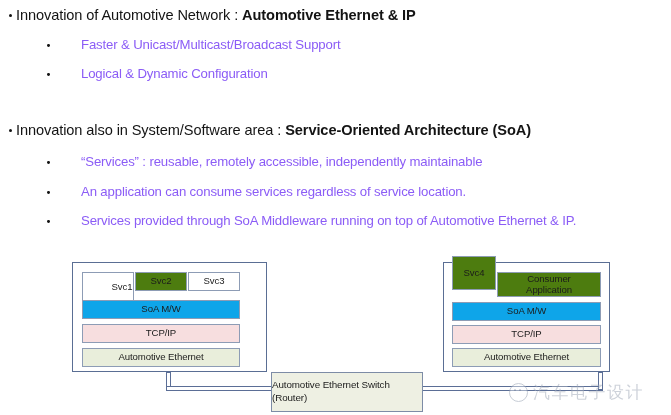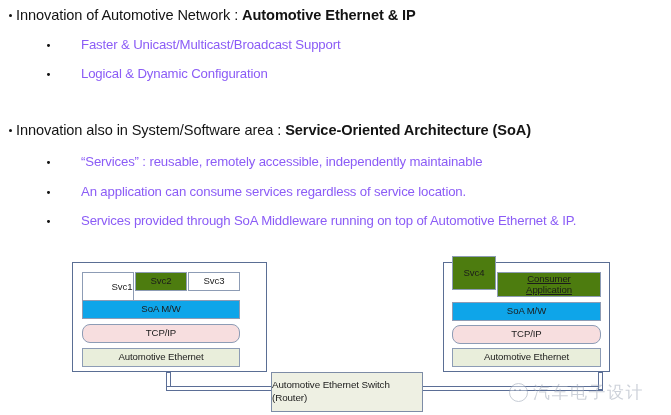--- a/index.html
+++ b/index.html
@@ -96,34 +96,34 @@
     justify-content: center;
     text-align: center;
     font-size: 9.6px;
     color: #1b1b1b;
     line-height: 1.12;
     letter-spacing: -0.1px;
   }
   .svc-white { background: #ffffff; }
   .svc-green { background: #4d7c0f; color: #1b1b1b; }
   .lyr-gray  { background: #0ea5e9; }
-  .lyr-pink  { background: #f7dedf; border-radius: 8px; }
+  .lyr-pink  { background: #f7dedf; }
   .lyr-ether { background: #e9eedb; }
 
   
   .L-svc1 { left: 82px;  top: 272px; width: 52px; height: 31px; padding-left: 28px; }
   .L-svc2 { left: 135px; top: 272px; width: 52px; height: 19px; }
   .L-svc3 { left: 188px; top: 272px; width: 52px; height: 19px; }
   .L-soa  { left: 82px;  top: 300px; width: 158px; height: 19px; }
   .L-tcp  { left: 82px;  top: 324px; width: 158px; height: 19px; }
   .L-eth  { left: 82px;  top: 348px; width: 158px; height: 19px; }
 
   
   .R-svc4 { left: 452px; top: 256px; width: 44px; height: 34px; }
-  .R-capp { left: 497px; top: 272px; width: 104px; height: 25px; text-decoration: underline; }
+  .R-capp { left: 497px; top: 272px; width: 104px; height: 25px; }
   .R-soa  { left: 452px; top: 302px; width: 149px; height: 19px; }
   .R-tcp  { left: 452px; top: 325px; width: 149px; height: 19px; }
   .R-eth  { left: 452px; top: 348px; width: 149px; height: 19px; }
 
   
   .switch-box {
     position: absolute;
     left: 271px;
     top: 372px;
     width: 152px;

